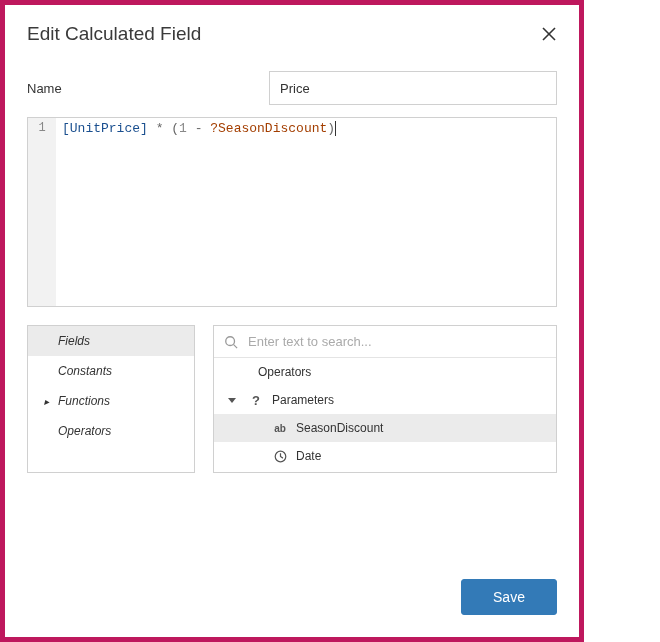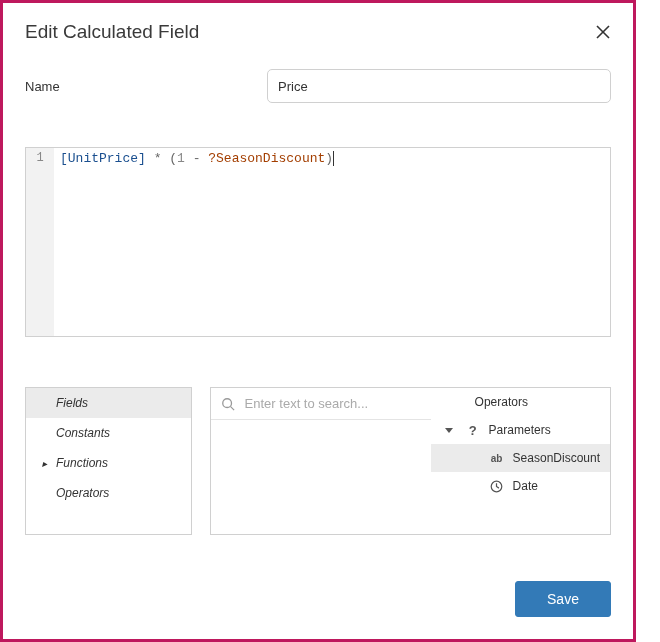--- a/index.html
+++ b/index.html
@@ -5,23 +5,23 @@
     * { box-sizing: border-box; margin: 0; padding: 0; }
     body {
       font-family: "Segoe UI", Tahoma, Arial, sans-serif;
       font-size: 13px;
       color: #333;
       background: #fff;
       width: 660px;
       height: 642px;
     }
     .dialog {
-      width: 636px;
+      width: 584px;
       height: 642px;
-      border: 3px solid #be185d;
+      border: 5px solid #be185d;
       background: #fff;
       display: flex;
       flex-direction: column;
     }
     .dialog-header {
       display: flex;
       justify-content: space-between;
       align-items: center;
       padding: 18px 20px 12px 22px;
     }
@@ -37,41 +37,40 @@
       display: flex;
       align-items: center;
       justify-content: center;
     }
     .close-btn svg { stroke: #333; }
     .dialog-body {
       padding: 14px 22px 0 22px;
       flex: 1;
       display: flex;
       flex-direction: column;
-      gap: 32px;
     }
     .form-row {
       display: flex;
       align-items: center;
       margin-bottom: 12px;
     }
     .form-label {
       width: 242px;
       font-size: 13px;
       color: #333;
     }
     .form-control {
       flex: 1;
     }
     .text-input {
       width: 100%;
       height: 32px;
       padding: 16px 10px;
       border: 1px solid #d0d0d0;
-      border-radius: 5px;
+      border-radius: 0;
       font-size: 13px;
       color: #333;
       background: #fff;
     }
     .select-wrap {
       position: relative;
     }
     .select-display {
       width: 100%;
       height: 32px;
@@ -147,21 +146,21 @@
     .tab-item.active { background: #ebebeb; }
     .tab-arrow {
       width: 10px; font-size: 10px;
     }
     .tab-item:not(.has-sub) .tab-arrow { visibility: hidden; }
     .browser {
       flex: 1;
       border: 1px solid #d0d0d0;
       background: #fff;
       display: flex;
-      flex-direction: row;
+      flex-direction: column;
     }
     .search-row {
       border-bottom: 1px solid #e4e4e4;
       display: flex;
       align-items: center;
       height: 32px;
       padding: 0 10px;
       gap: 10px;
     }
     .search-icon { color: #888; display:flex; }

